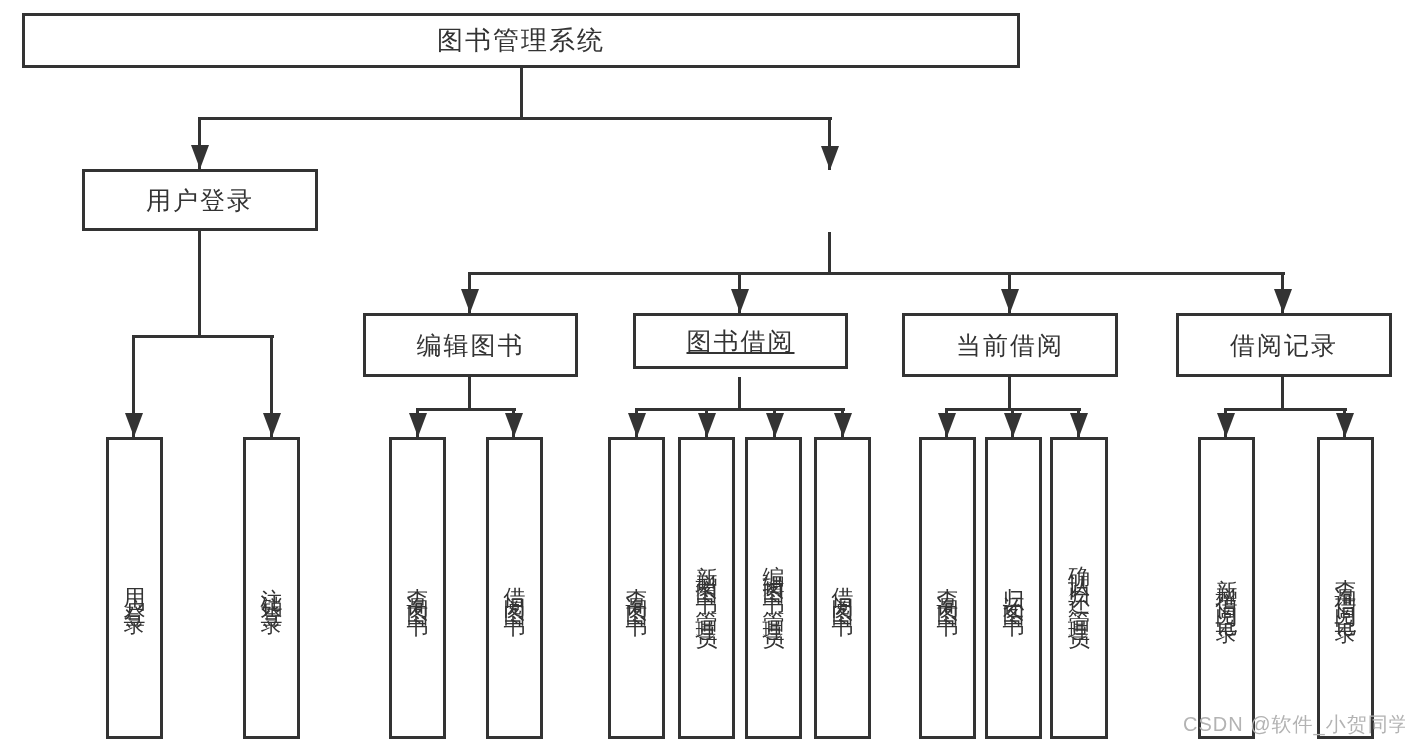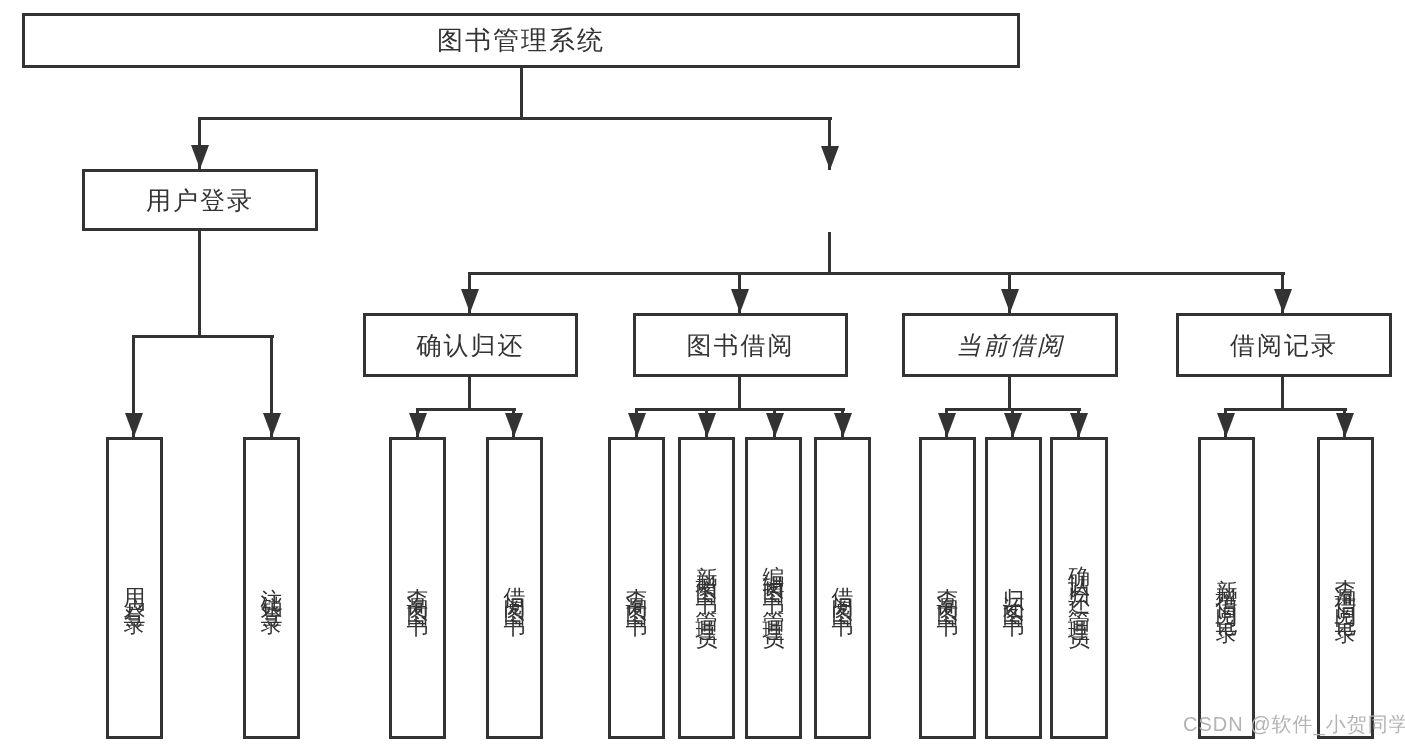--- a/index.html
+++ b/index.html
@@ -60,23 +60,23 @@
   <div class="h" style="left:468px;top:272px;width:817px;"></div>
   <div class="v" style="left:468px;top:272px;height:41px;"></div>
   <div class="arrow" style="left:461px;top:289px;"></div>
   <div class="v" style="left:738px;top:272px;height:41px;"></div>
   <div class="arrow" style="left:731px;top:289px;"></div>
   <div class="v" style="left:1008px;top:272px;height:41px;"></div>
   <div class="arrow" style="left:1001px;top:289px;"></div>
   <div class="v" style="left:1281px;top:272px;height:41px;"></div>
   <div class="arrow" style="left:1274px;top:289px;"></div>
 
-  <div class="box" style="left:363px;top:313px;width:215px;height:64px;">确认归还</div>
-  <div class="box" style="left:633px;top:313px;width:215px;height:64px;">图书借阅</div>
-  <div class="box" style="left:902px;top:313px;width:216px;height:64px;font-style:italic;">当前借阅</div>
+  <div class="box" style="left:363px;top:313px;width:215px;height:64px;">编辑图书</div>
+  <div class="box" style="left:633px;top:313px;width:215px;height:56px;text-decoration:underline;">图书借阅</div>
+  <div class="box" style="left:902px;top:313px;width:216px;height:64px;">当前借阅</div>
   <div class="box" style="left:1176px;top:313px;width:216px;height:64px;">借阅记录</div>
 
   <div class="v" style="left:468px;top:377px;height:31px;"></div>
   <div class="h" style="left:416px;top:408px;width:100px;"></div>
   <div class="v" style="left:416px;top:408px;height:29px;"></div>
   <div class="arrow" style="left:409px;top:413px;"></div>
   <div class="v" style="left:512px;top:408px;height:29px;"></div>
   <div class="arrow" style="left:505px;top:413px;"></div>
 
   <div class="v" style="left:738px;top:377px;height:31px;"></div>

